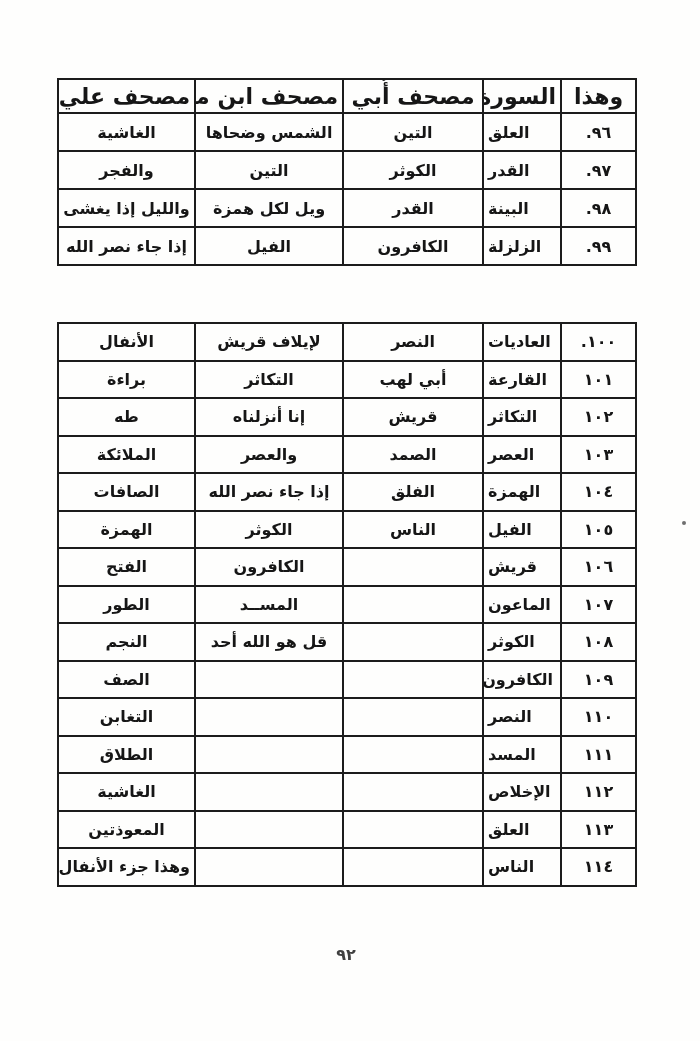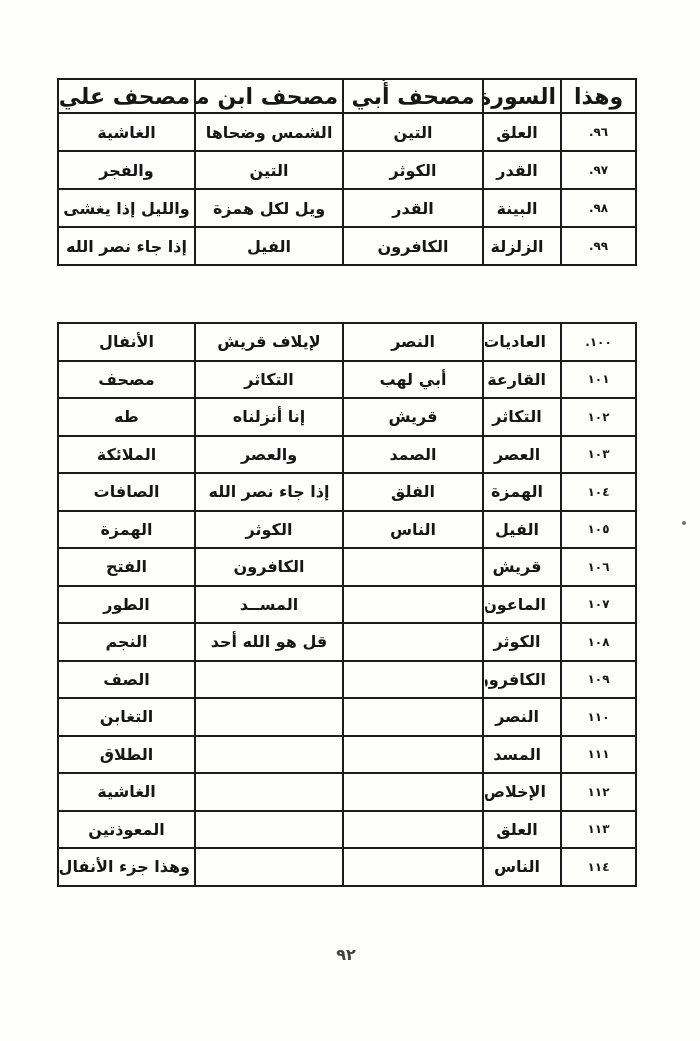--- a/index.html
+++ b/index.html
@@ -39,26 +39,25 @@
     color: #161616;
   }
   table.scan-table th {
     font-size: 22px;
   }
   .tbl1 thead tr { height: 34px; }
   .tbl1 tbody tr { height: 38px; }
   .tbl2 tbody tr { height: 37.5px; }
   
   table.scan-table td.col-surah {
-    text-align: center;
-    padding-right: 14px;
-    border-radius: 16px;
+    text-align: left;
+    padding-right: 7px;
   }
   table.scan-table td.col-serial {
-    font-size: 12px;
+    font-size: 16px;
     margin-left: 16px;
   }
   .section-heading {
     position: absolute;
     left: 57px;
     top: 284px;
     width: 578px;
     text-align: center;
     direction: rtl;
     font-weight: bold;
@@ -155,21 +154,21 @@
           <td class="col-surah">العاديات</td>
           <td class="col-ubayy">النصر</td>
           <td class="col-ibn_masud">لإيلاف قريش</td>
           <td class="col-ali">الأنفال</td>
         </tr>
         <tr>
           <td class="col-serial">١٠١</td>
           <td class="col-surah">القارعة</td>
           <td class="col-ubayy">أبي لهب</td>
           <td class="col-ibn_masud">التكاثر</td>
-          <td class="col-ali">مصحف</td>
+          <td class="col-ali">براءة</td>
         </tr>
         <tr>
           <td class="col-serial">١٠٢</td>
           <td class="col-surah">التكاثر</td>
           <td class="col-ubayy">قريش</td>
           <td class="col-ibn_masud">إنا أنزلناه</td>
           <td class="col-ali">طه</td>
         </tr>
         <tr>
           <td class="col-serial">١٠٣</td>

